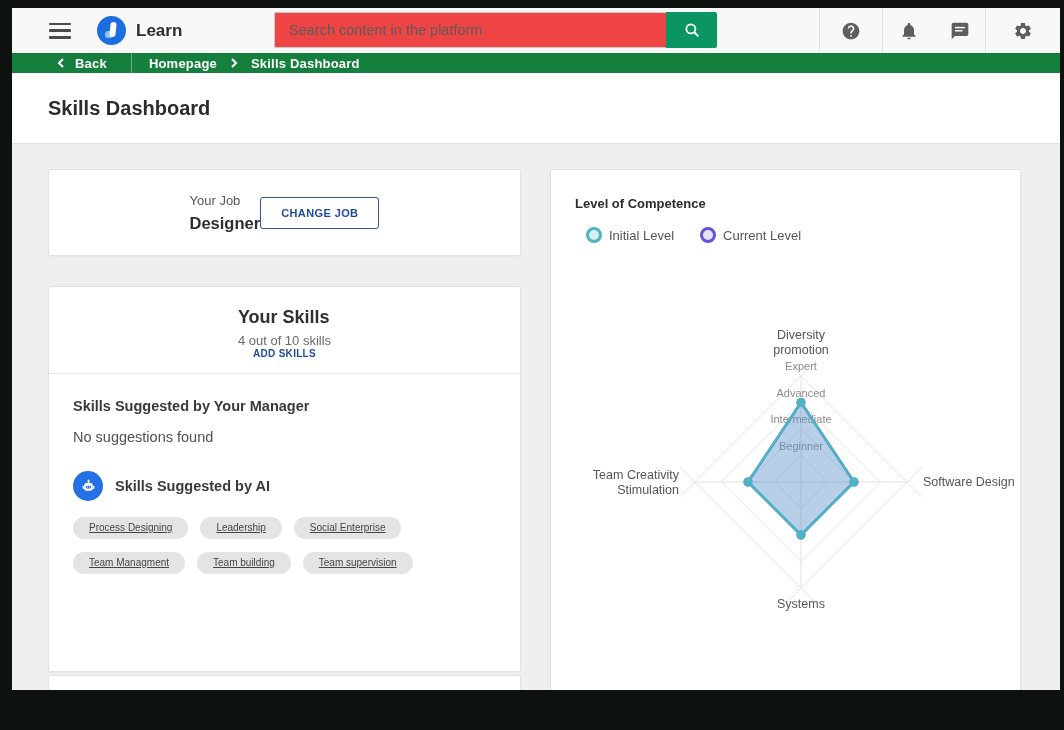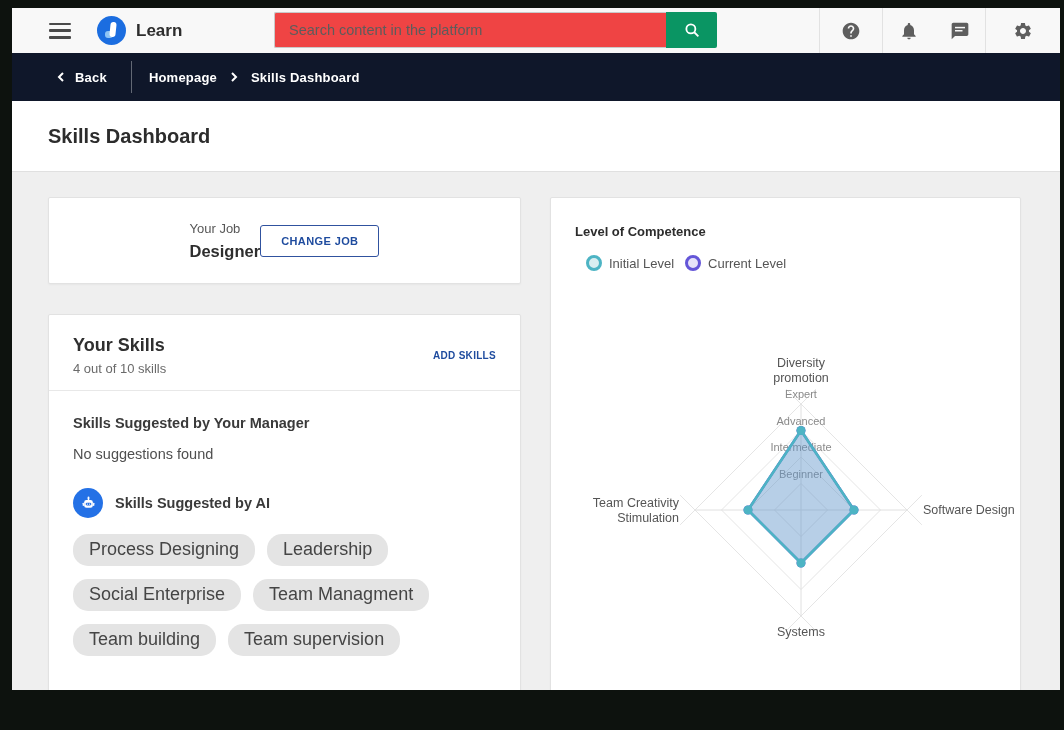--- a/index.html
+++ b/index.html
@@ -21,21 +21,21 @@
   .search-input { width:392px; height:36px; border:1px solid #c9c9c9; border-right:none; border-radius:2px 0 0 2px; padding:0 14px; font-size:14.5px; color:#333; background:#ef4444; outline:none; font-family:inherit; }
   .search-input::placeholder { color:#5c5c5c; }
   .search-btn { width:51px; height:36px; background:#0a9563; border:none; border-radius:0 2px 2px 0; display:flex; align-items:center; justify-content:center; cursor:pointer; }
   .top-icons { position:absolute; right:0; top:0; height:45px; display:flex; align-items:center; }
   .icon-btn { height:45px; display:flex; align-items:center; justify-content:center; cursor:pointer; }
   .icon-btn svg { width:20px; height:20px; fill:#5e5e5e; }
   .vdiv { width:1px; height:45px; background:#e2e2e2; }
   .w-help { width:62px; } .w-bell { width:52px; } .w-chat { width:50px; } .w-gear { width:74px; }
 
   
-  .bluebar { height:48px; background:#0f172a; display:flex; align-items:center; color:#fff; }
+  .bluebar { height:20px; background:#15803d; display:flex; align-items:center; color:#fff; }
   .bluebar svg { width:10px; height:10px; stroke:#fff; stroke-width:2; fill:none; }
   .back-link { display:flex; align-items:center; gap:9px; margin-left:44px; cursor:pointer; }
   .bb-label { font-size:13px; font-weight:600; letter-spacing:.2px; }
   .bb-div { width:1px; height:32px; background:rgba(255,255,255,.35); margin-left:24px; }
   .crumb { display:flex; align-items:center; gap:12px; margin-left:17px; }
   .crumb .bb-label { cursor:pointer; }
 
   
   .title-strip { height:71px; background:#fff; border-bottom:1px solid #e0e0e0; display:flex; align-items:center; }
   .page-title { margin-left:36px; font-size:20px; font-weight:600; color:#2c2c2c; }
@@ -45,37 +45,37 @@
   .col-left { width:473px; }
   .col-right { width:471px; }
   .card { background:#fff; border:1px solid #e2e2e2; border-radius:2px; box-shadow:0 1px 2px rgba(0,0,0,.04); }
 
   .job-card { height:87px; display:flex; align-items:center; justify-content:center; padding:0 24px; }
   .job-label { font-size:13px; color:#575757; margin-bottom:6px; }
   .job-value { font-size:16.5px; font-weight:600; color:#2e2e2e; }
   .btn-outline { background:#fff; border:1px solid #30529f; border-radius:3px; color:#1e4b9e; font-size:11px; font-weight:700; letter-spacing:.4px; padding:9px 20px; cursor:pointer; font-family:inherit; }
 
   .skills-card { margin-top:30px; height:386px; }
-  .skills-head { display:flex; align-items:center; justify-content:space-between; padding:20px 24px 14px; border-bottom:1px solid #e8e8e8; }
+  .skills-head { display:flex; align-items:center; justify-content:space-between; padding:20px 24px 14px; border-bottom:1px solid #e8e8e8;flex-direction:column; }
   .skills-title { font-size:18px; font-weight:600; color:#2f2f2f; }
   .skills-count { font-size:13px; color:#6a6a6a; margin-top:5px; }
   .link-action { font-size:10px; font-weight:700; color:#1e4b9e; letter-spacing:.3px; cursor:pointer; }
   .skills-body { padding:24px; }
   .section-title { font-size:14.5px; font-weight:700; color:#3a3a3a; }
   .empty-text { font-size:14.5px; color:#4f4f4f; margin-top:15px; }
   .ai-row { margin-top:26px; display:flex; align-items:center; gap:12px; }
   .ai-badge { width:30px; height:30px; border-radius:50%; background:#2471e6; display:flex; align-items:center; justify-content:center; }
   .chips { margin-top:16px; display:flex; flex-wrap:wrap; gap:13px 12px; width:420px; }
-  .chip { background:#e4e4e4; border-radius:15px; padding:5px 16px 6px; font-size:18px; color:#454545; cursor:pointer; }
+  .chip { background:#e4e4e4; border-radius:15px; padding:5px 16px 6px; font-size:10px; color:#454545; cursor:pointer;text-decoration:underline; }
 
   .stub-card { margin-top:3px; height:40px; }
 
   .comp-card { height:560px; padding:26px 24px 0; }
   .comp-title { font-size:13px; font-weight:600; color:#2c2c2c; }
-  .legend { display:flex; align-items:center; gap:11px; margin-top:16px;padding-left:11px; }
+  .legend { display:flex; align-items:center; gap:26px; margin-top:16px;padding-left:11px; }
   .legend-item { display:flex; align-items:center; gap:7px; }
   .swatch { width:16px; height:16px; border-radius:50%; border:3px solid #999; }
   .legend-label { font-size:13px; color:#555; }
   .radar-svg { display:block; margin:76px 0 0 2px; }
   .radar-svg text { font-family:"Liberation Sans","DejaVu Sans",sans-serif; }
   .radar-svg .cat { font-size:12.5px; fill:#555; }
   .radar-svg .lvl { font-size:11px; fill:#8a8a8a; }
 </style>
 </head>
 <body>

